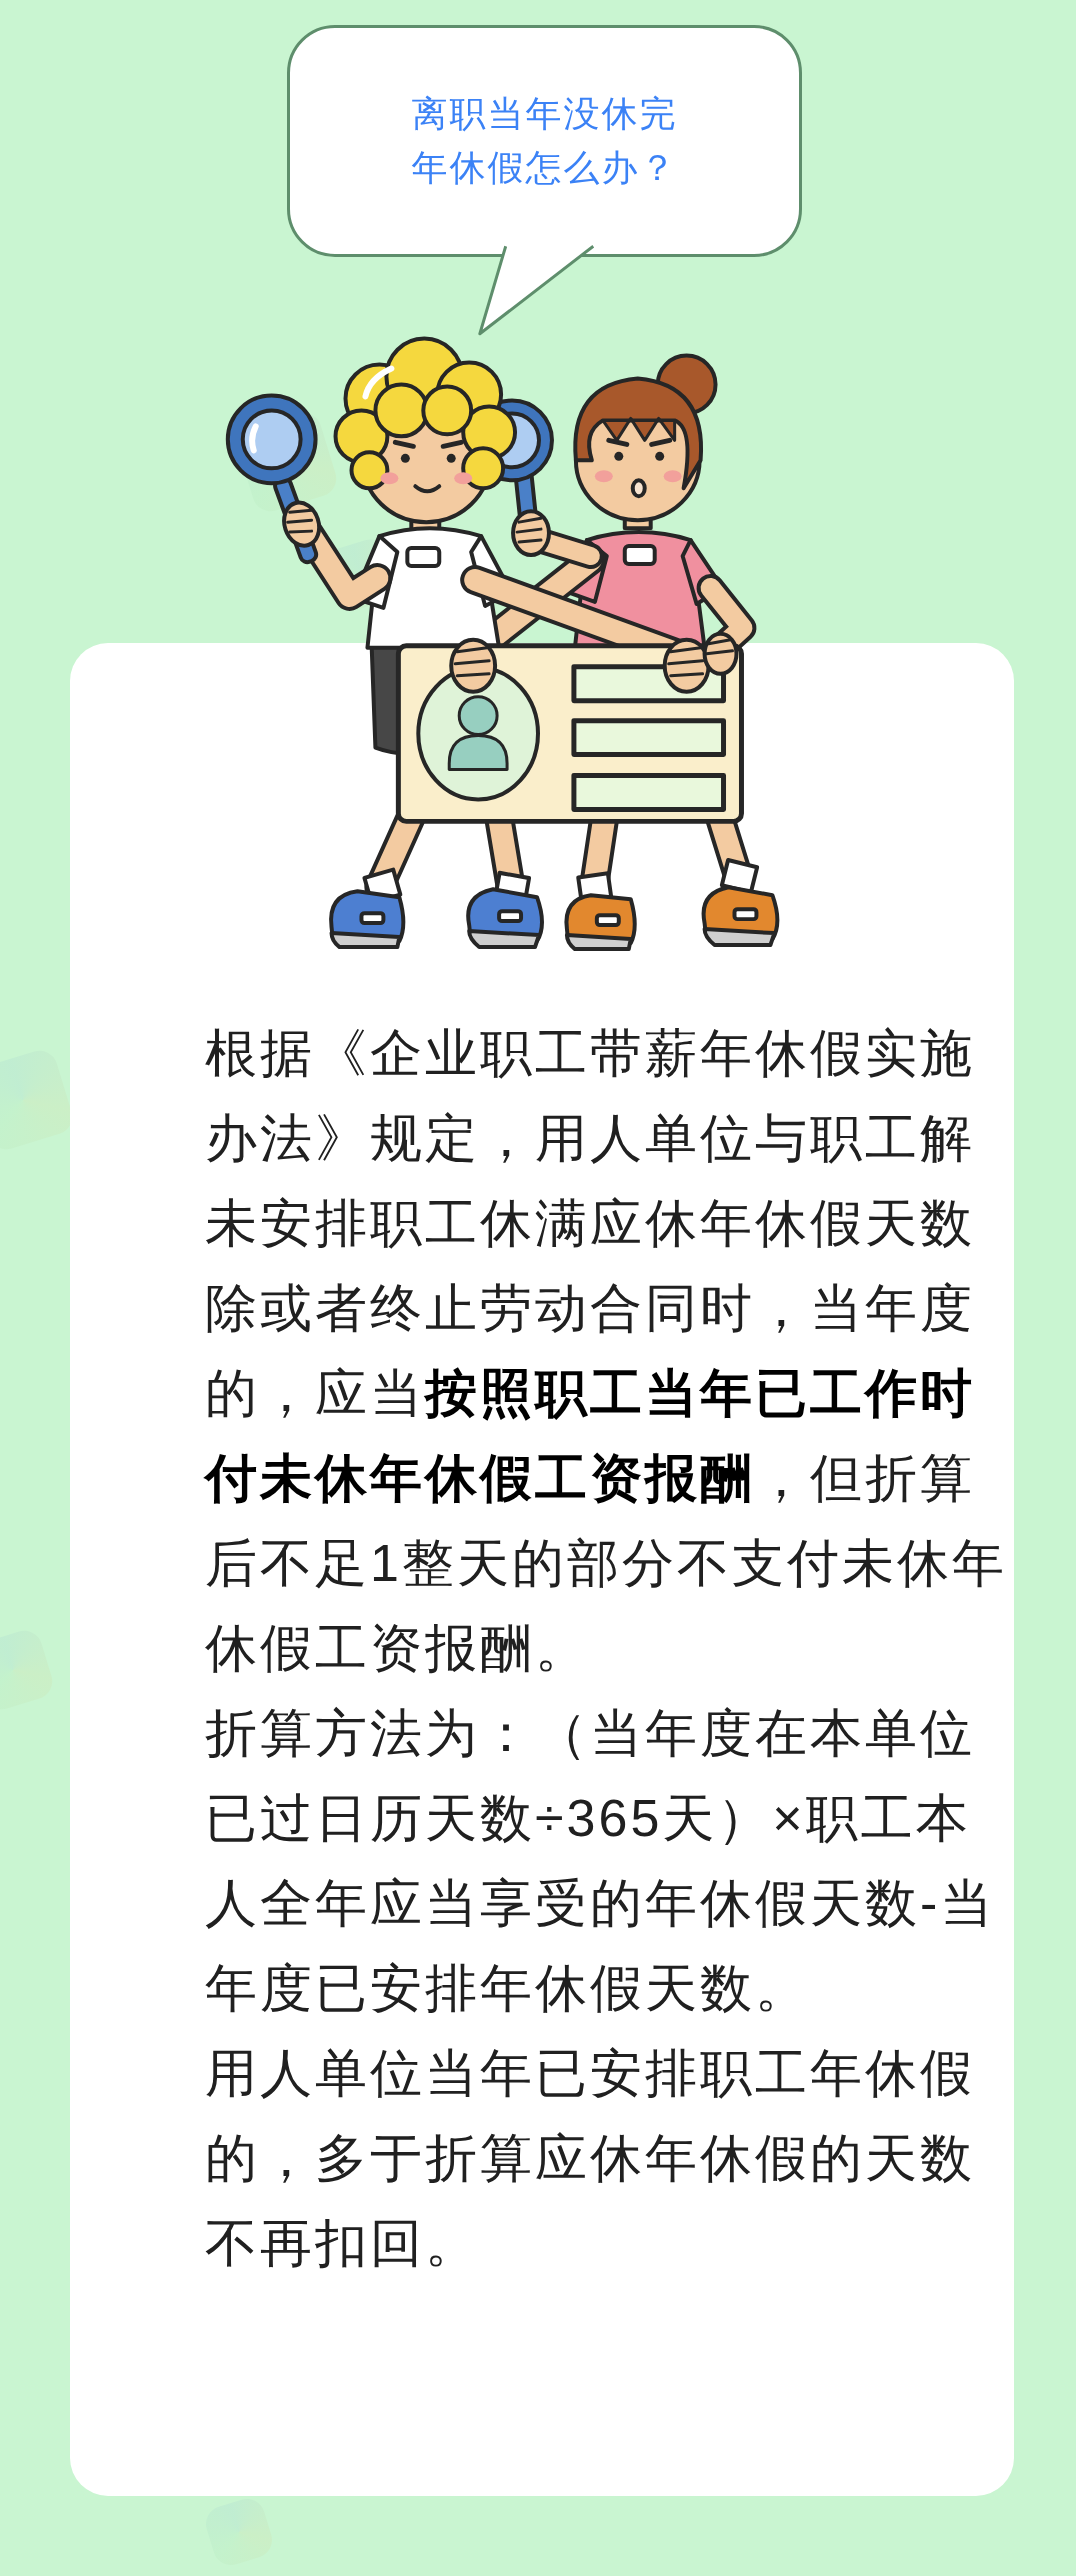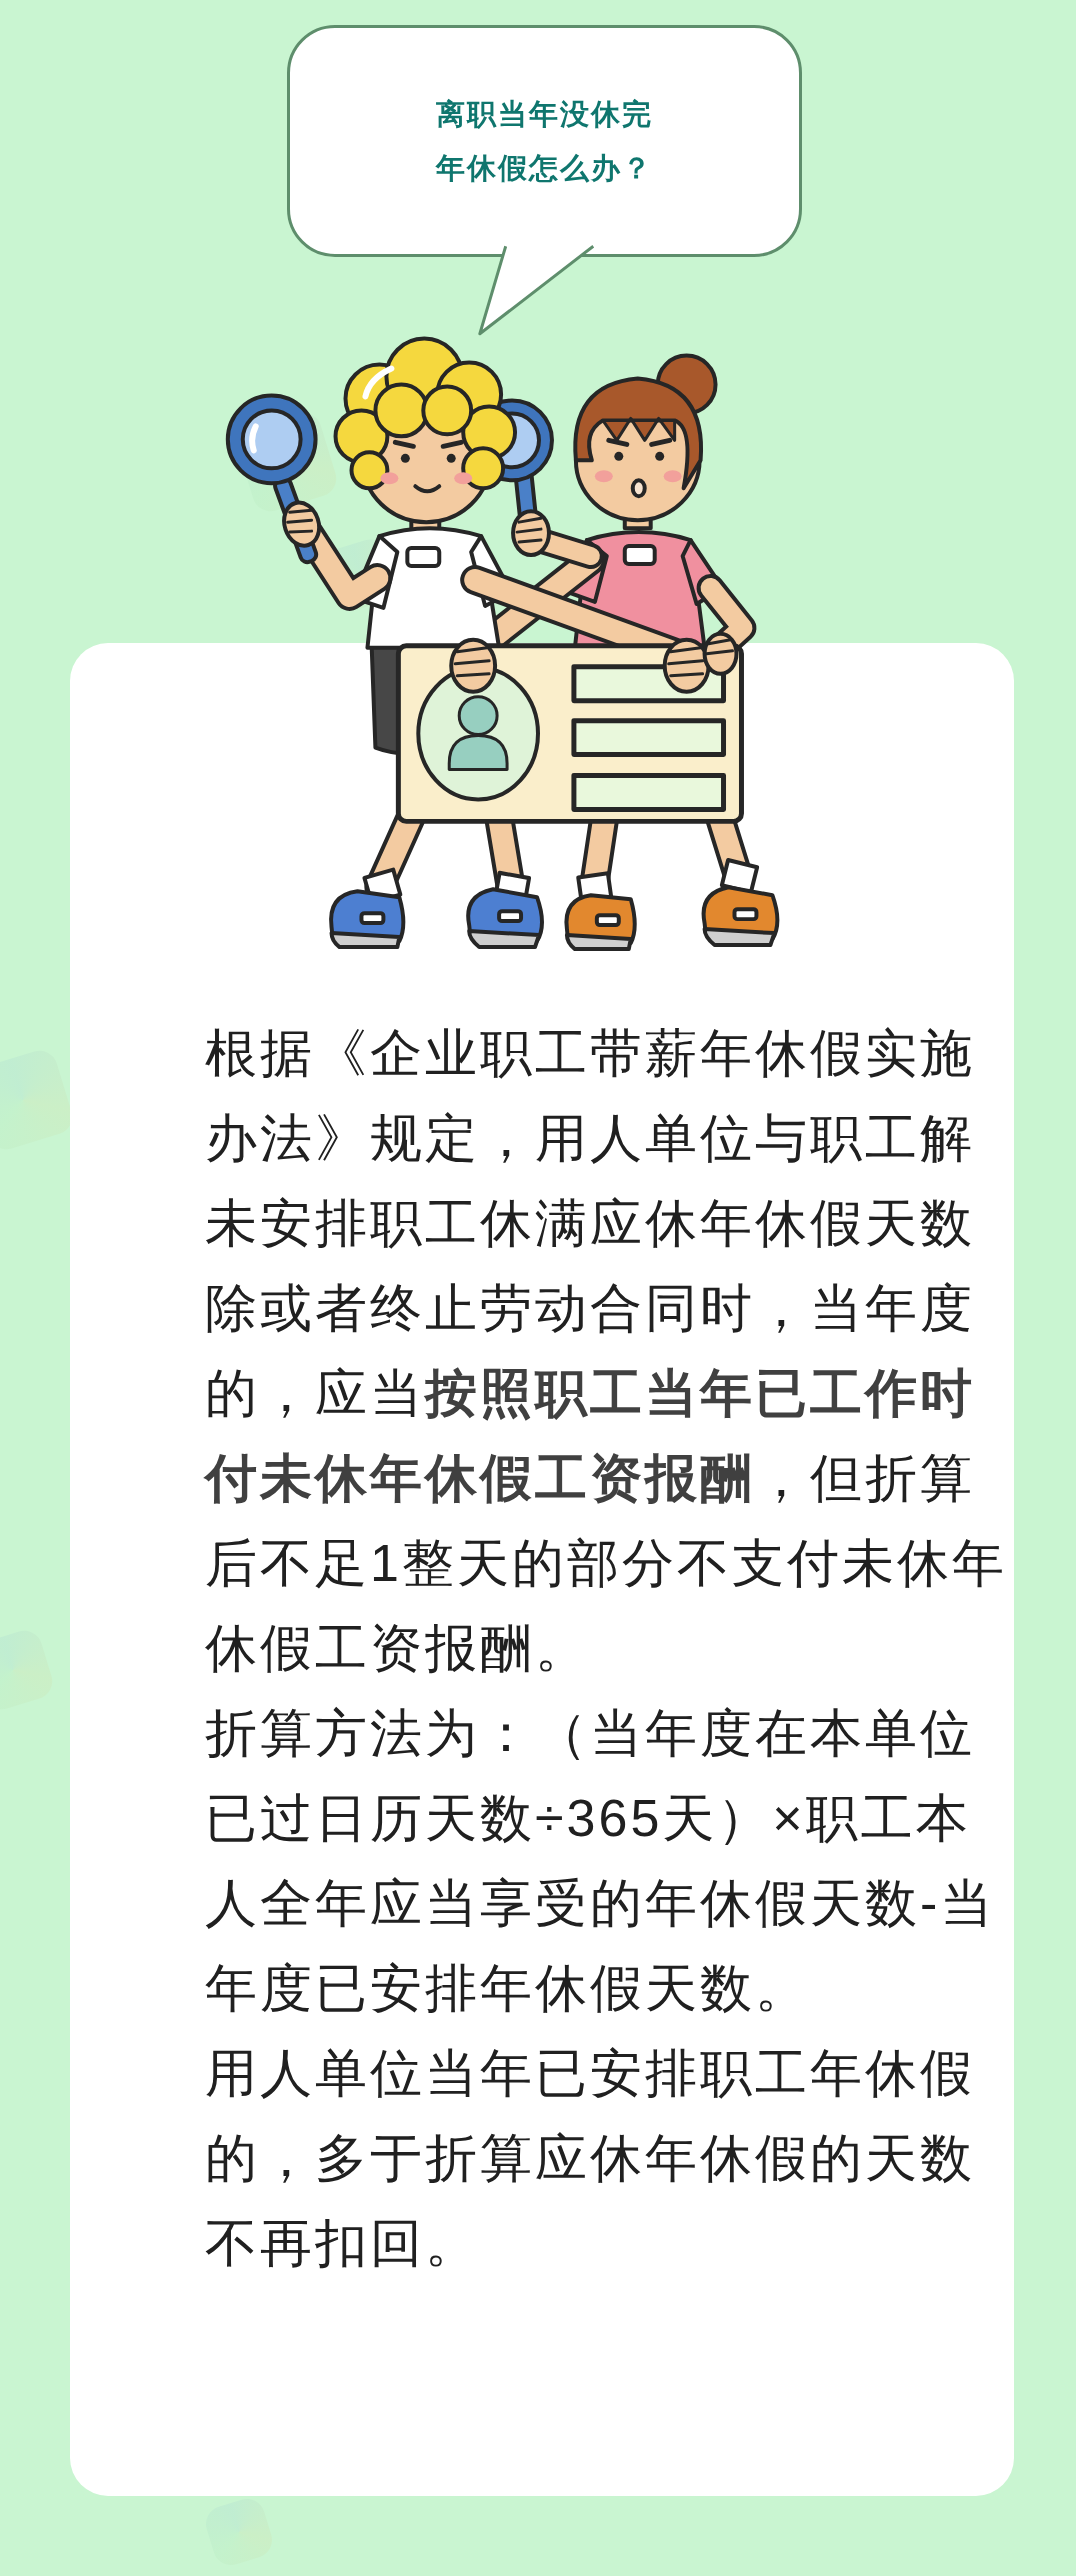--- a/index.html
+++ b/index.html
@@ -13,38 +13,38 @@
     background:conic-gradient(#4f86d8,#e8a13c,#7fc98b,#4f86d8);
     opacity:.07;transform:rotate(-17deg);}
   
   .bubble{
     position:absolute;left:287px;top:25px;width:515px;height:232px;
     box-sizing:border-box;background:#ffffff;border:3px solid #5e8e6c;
     border-radius:48px;display:flex;flex-direction:column;
     align-items:center;justify-content:center;z-index:3;
   }
   .bubble-line{
-    font-size:29px;line-height:54px;font-weight:700;letter-spacing:2px;
-    color:#0f766e;white-space:nowrap;
+    font-size:36px;line-height:54px;font-weight:400;letter-spacing:2px;
+    color:#3b82f6;white-space:nowrap;
   }
   .tail{position:absolute;left:449px;top:229px;z-index:4;}
   
   .card{
     position:absolute;left:70px;top:643px;width:944px;height:1853px;
     background:#ffffff;border-radius:38px;z-index:1;
   }
   
   .illus{position:absolute;left:140px;top:189px;z-index:2;}
   
   .body-text{
     position:absolute;left:157px;top:1011px;width:798px;z-index:5;margin-left:48px;
   }
   .tline{height:85px;line-height:85px;white-space:nowrap;
     font-size:52px;letter-spacing:3px;color:#202020;}
-  .tline .em{color:#404040;font-weight:bold;}
+  .tline .em{color:#000000;font-weight:bold;}
   .tline .n{font-weight:normal;}
 </style>
 </head>
 <body>
 
 <div class="wm" style="left:244px;top:419px"></div>
 <div class="wm" style="left:329px;top:543px;width:64px;height:64px"></div>
 <div class="wm" style="left:-20px;top:1057px"></div>
 <div class="wm" style="left:852px;top:952px;width:70px;height:70px"></div>
 <div class="wm" style="left:-22px;top:1635px;width:70px;height:70px"></div>

